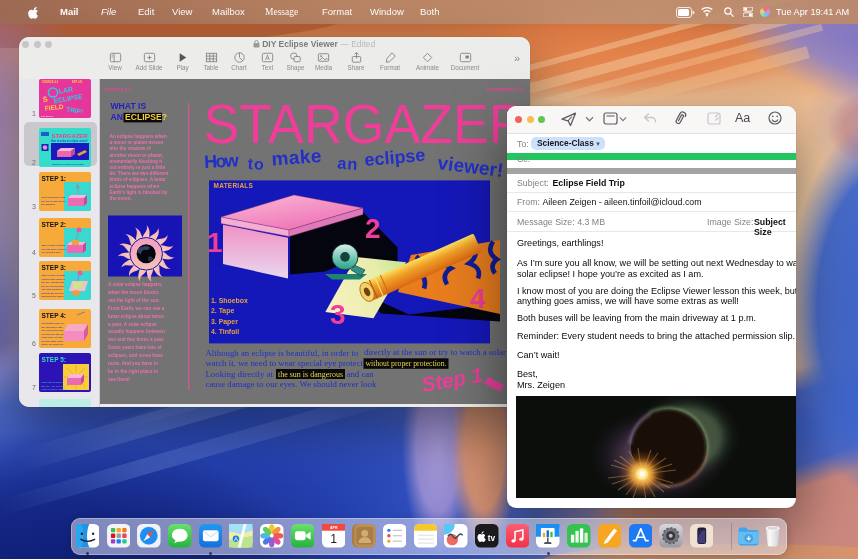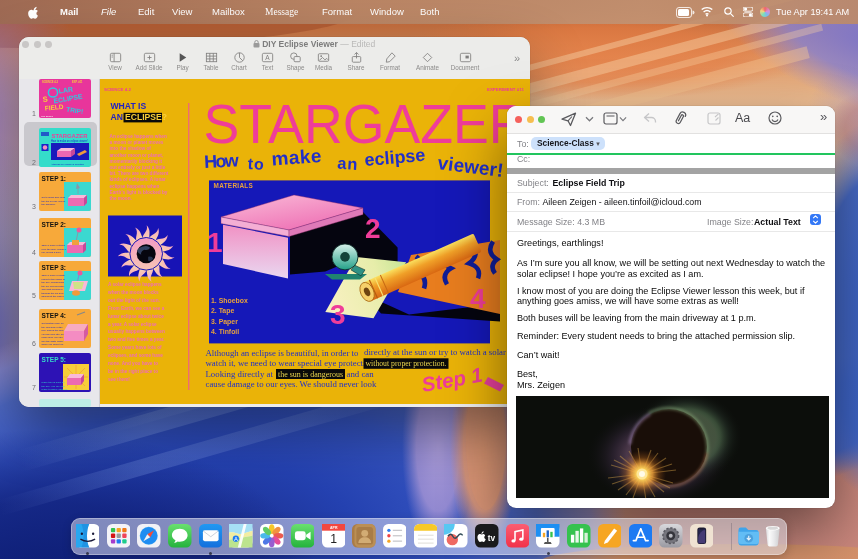--- a/index.html
+++ b/index.html
@@ -427,21 +427,21 @@
 
       <div class="tnum" style="left:3px;top:31px;">1</div>
       <div class="tnum" style="left:3px;top:79.7px;">2</div>
       <div class="tnum" style="left:3px;top:124.1px;">3</div>
       <div class="tnum" style="left:3px;top:169.6px;">4</div>
       <div class="tnum" style="left:3px;top:213.4px;">5</div>
       <div class="tnum" style="left:3px;top:260.7px;">6</div>
       <div class="tnum" style="left:3px;top:305px;">7</div>
     </div>
 
-    <div class="abs" style="left:81px;top:42.3px;width:429.5px;height:325px;background:#eab308;overflow:hidden;" id="kcanvas">
+    <div class="abs" style="left:81px;top:42.3px;width:429.5px;height:325px;background:#737373;overflow:hidden;" id="kcanvas">
       <svg width="430" height="325" viewBox="0 0 430 325" font-family="Liberation Sans, sans-serif">
         <defs>
           <linearGradient id="boxfront" x1="0" y1="0" x2="1" y2="1">
             <stop offset="0" stop-color="#f08cc0"></stop>
               <stop offset="1" stop-color="#b87ad8"></stop>
           </linearGradient>
           <linearGradient id="boxlid" x1="0" y1="0" x2="1" y2="0">
             <stop offset="0" stop-color="#fbc3de"></stop>
               <stop offset="1" stop-color="#ee82bb"></stop>
           </linearGradient>
@@ -626,21 +626,21 @@
           <rect x="263.5" y="279.3" width="85" height="10.5" fill="#0a0a0a"></rect>
           <text x="265.5" y="287.3" fill="#e8d44f" textLength="81" lengthAdjust="spacingAndGlyphs">without proper protection.</text>
         </g>
 
         <text x="323" y="313" font-size="20.5" font-weight="bold" fill="#ef3d99" transform="rotate(-10 323 313)" font-style="italic">Step 1</text>
         <polygon points="388,298 404,306 400,312.5 384,304.5" fill="#e8409c"></polygon>
       </svg>
     </div>
   </div>
 
-  <div class="abs" id="mail" style="left:507px;top:105.5px;width:328px;height:402px;border-radius:9px;background:#fff;box-shadow:0 25px 60px rgba(0,0,0,0.5), 0 0 1px rgba(0,0,0,0.4);overflow:hidden;">
+  <div class="abs" id="mail" style="left:507px;top:105.5px;width:289px;height:402px;border-radius:9px;background:#fff;box-shadow:0 25px 60px rgba(0,0,0,0.5), 0 0 1px rgba(0,0,0,0.4);overflow:hidden;">
 
     <div class="abs" style="left:0;top:0;width:100%;height:27.5px;background:#f8f7f6;border-bottom:1px solid #e2e1e0;">
       <div class="abs" style="left:8px;top:10px;width:7px;height:7px;border-radius:50%;background:#f5615c;"></div>
       <div class="abs" style="left:19.5px;top:10px;width:7px;height:7px;border-radius:50%;background:#f6be4f;"></div>
       <div class="abs" style="left:31px;top:10px;width:7px;height:7px;border-radius:50%;background:#62c554;"></div>
       <div id="mailicons">
         <svg class="abs" style="left:53px;top:5px" width="18" height="17" viewBox="0 0 18 17">
           <path d="M2 8.2 L15.5 2.2 L10.5 14.5 L8 9.8 Z" fill="none" stroke="#5a5a5e" stroke-width="1.3" stroke-linejoin="round"></path>
           <line x1="8" y1="9.8" x2="12" y2="5.5" stroke="#5a5a5e" stroke-width="1.1"></line>
         </svg>
@@ -670,39 +670,39 @@
         <svg class="abs" style="left:261px;top:5.5px" width="14" height="14" viewBox="0 0 14 14">
           <circle cx="7" cy="7" r="6" fill="none" stroke="#5a5a5e" stroke-width="1.2"></circle>
           <circle cx="4.8" cy="5.4" r="0.8" fill="#5a5a5e"></circle>
             <circle cx="9.2" cy="5.4" r="0.8" fill="#5a5a5e"></circle>
           <path d="M4 8.5 a3.2 3.2 0 0 0 6 0" fill="none" stroke="#5a5a5e" stroke-width="1.1"></path>
         </svg>
         <div class="abs" style="left:313px;top:3.5px;font-size:13px;color:#55555a;">»</div>
       </div>
     </div>
     <div id="mailfields" style="position:absolute;left:0;top:27.5px;width:100%;font-size:8.8px;color:#828287;">
-      <div class="abs" style="left:0;top:0;width:100%;height:19.7px;border-bottom:2px solid #22c55e;">
+      <div class="abs" style="left:0;top:0;width:100%;height:19.7px;border-bottom:7px solid #22c55e;">
         <span class="abs" style="left:10px;top:5.5px;">To:</span>
         <span class="abs" style="left:24px;top:4px;background:#cde1fb;border-radius:5px;padding:1px 5px 2px 6px;color:#15151a;font-weight:bold;font-size:8.4px;">Science-Class <span style="font-weight:normal;color:#55555a;font-size:7px;">▾</span></span>
       </div>
       <div class="abs" style="left:0;top:15px;width:100%;height:19.5px;border-bottom:6px solid #a3a3a3;">
         <span class="abs" style="left:10px;top:5.5px;">Cc:</span>
       </div>
       <div class="abs" style="left:0;top:39.2px;width:100%;height:19.5px;border-bottom:1px solid #e8e8e8;">
         <span class="abs" style="left:10px;top:5.5px;">Subject:</span>
         <span class="abs" style="left:45.5px;top:5.5px;color:#0f0f12;font-weight:bold;">Eclipse Field Trip</span>
       </div>
       <div class="abs" style="left:0;top:58.7px;width:100%;height:19.5px;border-bottom:1px solid #e8e8e8;">
         <span class="abs" style="left:10px;top:5.5px;">From:</span>
         <span class="abs" style="left:35.5px;top:5.5px;color:#0f0f12;">Aileen Zeigen - aileen.tinfoil@icloud.com</span>
       </div>
       <div class="abs" style="left:0;top:78.2px;width:100%;height:19.6px;border-bottom:1px solid #e8e8e8;">
         <span class="abs" style="left:10px;top:5.5px;">Message Size: 4.3 MB</span>
         <span class="abs" style="left:200px;top:5.5px;">Image Size:</span>
-        <span class="abs" style="left:247px;top:5.5px;color:#0f0f12;font-weight:bold;">Actual Text</span>
+        <span class="abs" style="left:247px;top:5.5px;color:#0f0f12;font-weight:bold;">Subject Size</span>
         <span class="abs" style="left:303px;top:2.8px;width:11px;height:11px;background:#3478f6;border-radius:3px;">
           <svg width="11" height="11" viewBox="0 0 11 11">
               <path d="M3.2 4.2 L5.5 1.8 L7.8 4.2 M3.2 6.8 L5.5 9.2 L7.8 6.8" fill="none" stroke="#fff" stroke-width="1.1" stroke-linejoin="round"></path>
             </svg>
         </span>
       </div>
     </div>
     <div id="mailbody" style="position:absolute;left:10px;top:125.3px;width:316px;font-size:9.1px;line-height:10.3px;color:#0a0a0a;">
       <div class="abs" style="left:0;top:7.2px;">Greetings, earthlings!</div>
       <div class="abs" style="left:0;top:27.5px;">As I’m sure you all know, we will be setting out next Wednesday to watch the solar eclipse! I hope you’re as excited as I am.</div>

